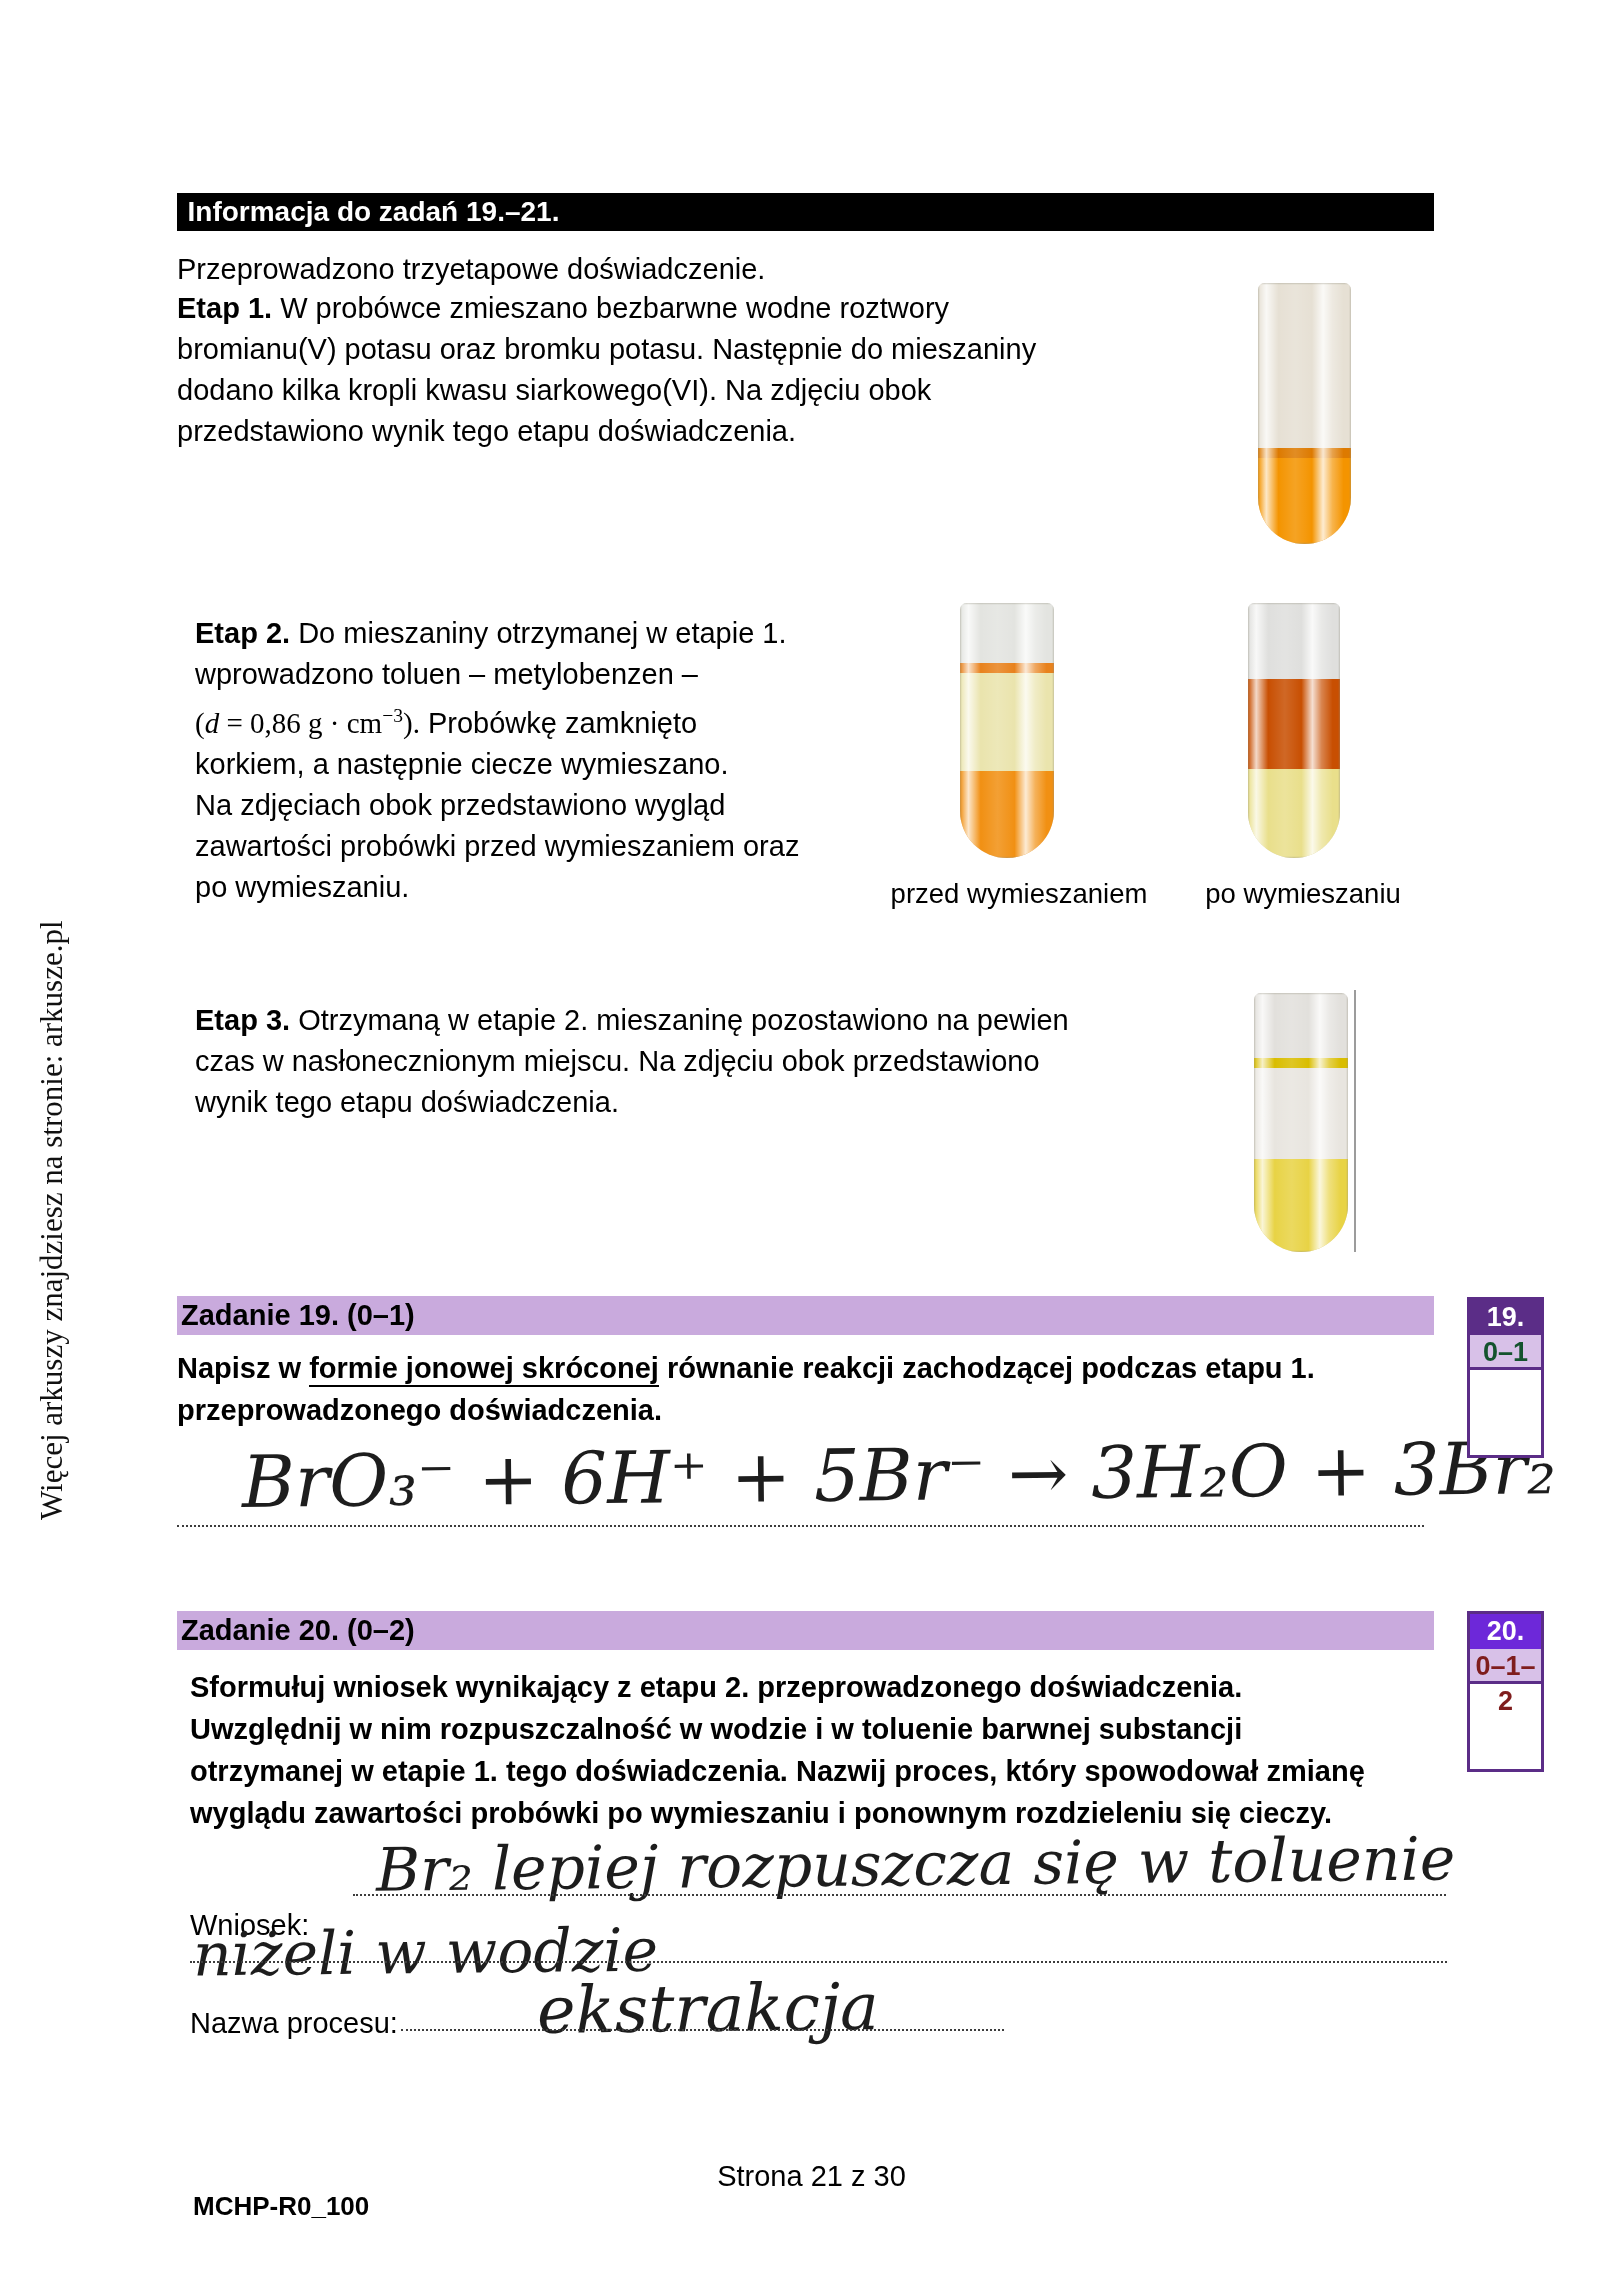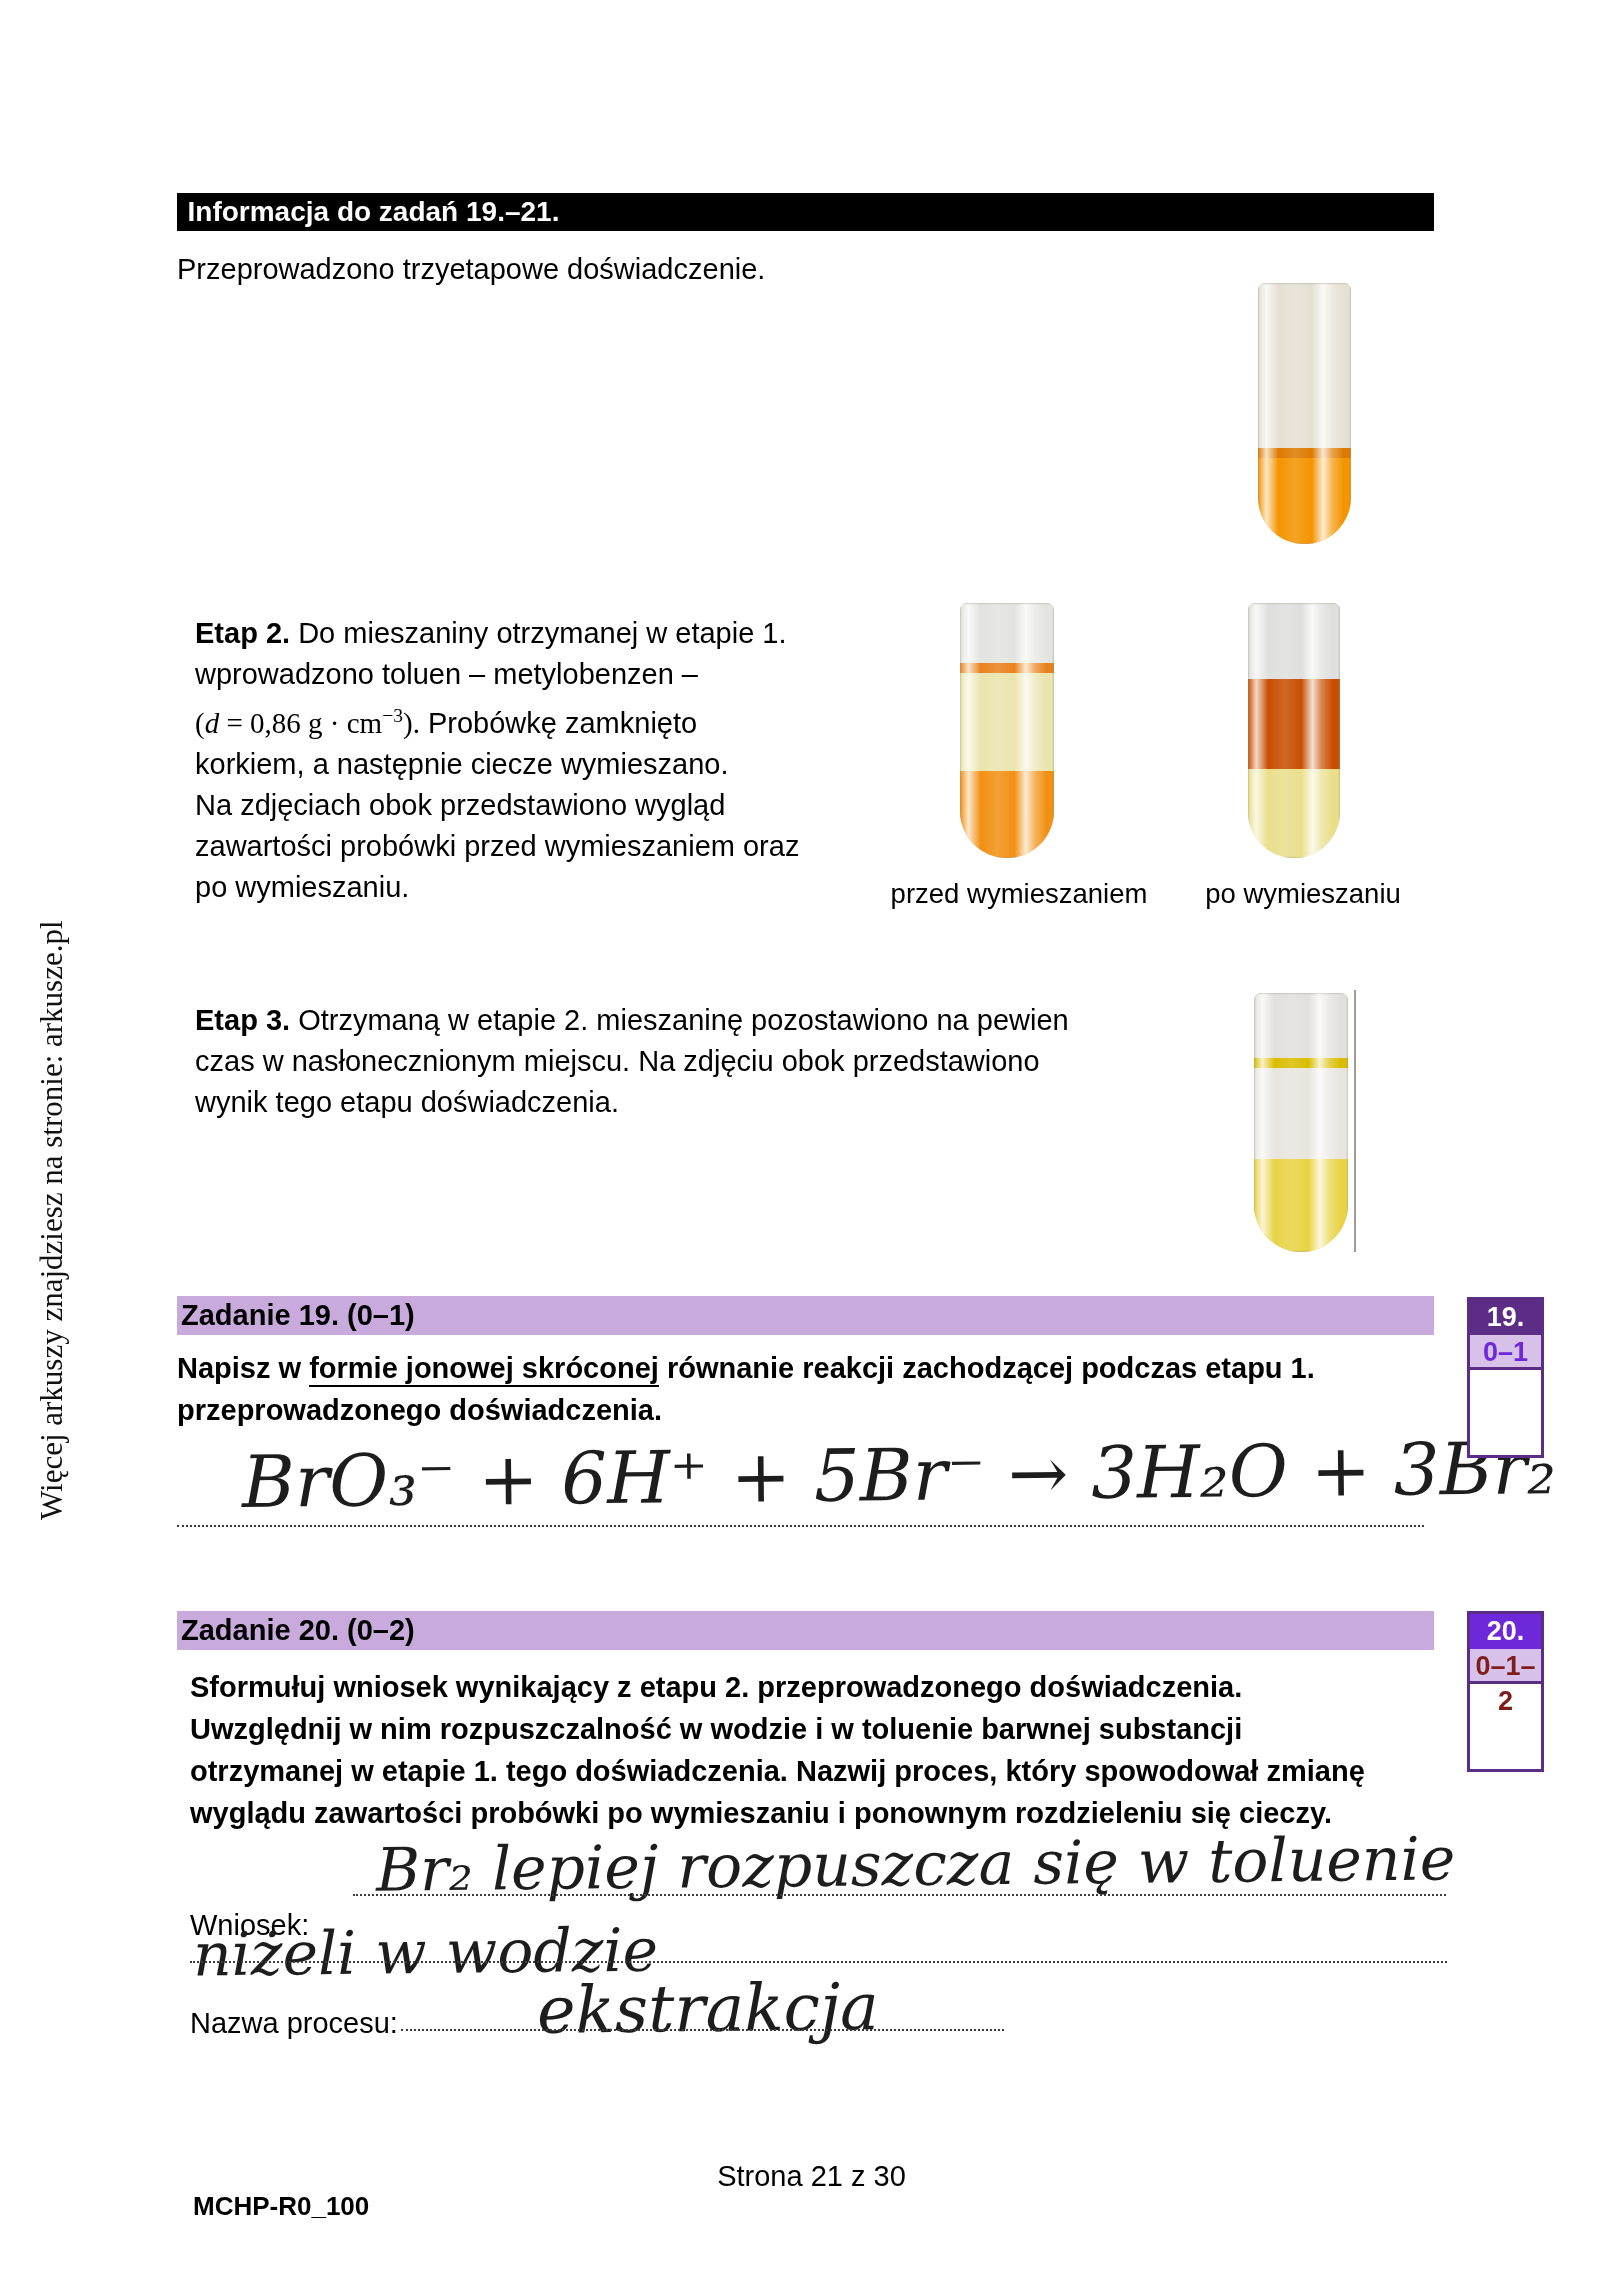--- a/index.html
+++ b/index.html
@@ -81,20 +81,24 @@
 <div class="page">
 
   <div class="sidebar">Więcej arkuszy znajdziesz na stronie: arkusze.pl</div>
 
   <div class="info-bar">
     <span>Informacja do zadań 19.–21.</span>
   </div>
 
   <div class="para intro">Przeprowadzono trzyetapowe doświadczenie.</div>
 
+  <div class="para etap1"><span class="b">Etap 1.</span><span> W probówce zmieszano bezbarwne wodne roztwory
+bromianu(V) potasu oraz bromku potasu. Następnie do mieszaniny
+dodano kilka kropli kwasu siarkowego(VI). Na zdjęciu obok
+przedstawiono wynik tego etapu doświadczenia.</span></div>
 
   <div class="tube t1" style="left: 1258px; top: 283px; width: 93px; height: 261px; background: rgb(230, 224, 212);">
     <div class="layer l-men" style="background: rgb(221, 122, 0);"></div>
     <div class="layer l-liq" style="background: rgb(244, 148, 0);"></div>
     <div class="shine"></div>
   </div>
 
   <div class="para etap2"><span class="b">Etap 2.</span><span> Do mieszaniny otrzymanej w etapie 1.
 wprowadzono toluen – metylobenzen –
 </span><span class="serif"><span>(</span><i>d</i><span> = 0,86 g · cm</span><sup>−3</sup><span>).</span></span><span> Probówkę zamknięto
@@ -132,21 +136,21 @@
   <div class="task-bar" style="top: 1296px; background: rgb(201, 170, 221);">
     <span>Zadanie 19. (0–1)</span>
   </div>
   <div class="prompt p19"><span>Napisz w </span><span class="ul">formie jonowej skróconej</span><span> równanie reakcji zachodzącej podczas etapu 1.
 przeprowadzonego doświadczenia.</span></div>
   <div class="handwriting hw-eq">BrO₃⁻ + 6H⁺ + 5Br⁻ → 3H₂O + 3Br₂</div>
   <div class="dots" style="left:177px;top:1525px;width:1247px;"></div>
 
   <div class="score-box" style="top: 1297px; border-color: rgb(91, 45, 135);">
     <div class="sb-num" style="background: rgb(91, 45, 135);">19.</div>
-    <div class="sb-range" style="background: rgb(216, 193, 232); color: #6d28d9; border-color: rgb(91, 45, 135);">0–1</div>
+    <div class="sb-range" style="background: rgb(216, 193, 232); color: #14532d; border-color: rgb(91, 45, 135);">0–1</div>
     <div class="sb-empty"></div>
   </div>
 
   <div class="task-bar" style="top: 1611px; background: rgb(201, 170, 221);">
     <span>Zadanie 20. (0–2)</span>
   </div>
   <div class="prompt p20">Sformułuj wniosek wynikający z etapu 2. przeprowadzonego doświadczenia.
 Uwzględnij w nim rozpuszczalność w wodzie i w toluenie barwnej substancji
 otrzymanej w etapie 1. tego doświadczenia. Nazwij proces, który spowodował zmianę
 wyglądu zawartości probówki po wymieszaniu i ponownym rozdzieleniu się cieczy.</div>

